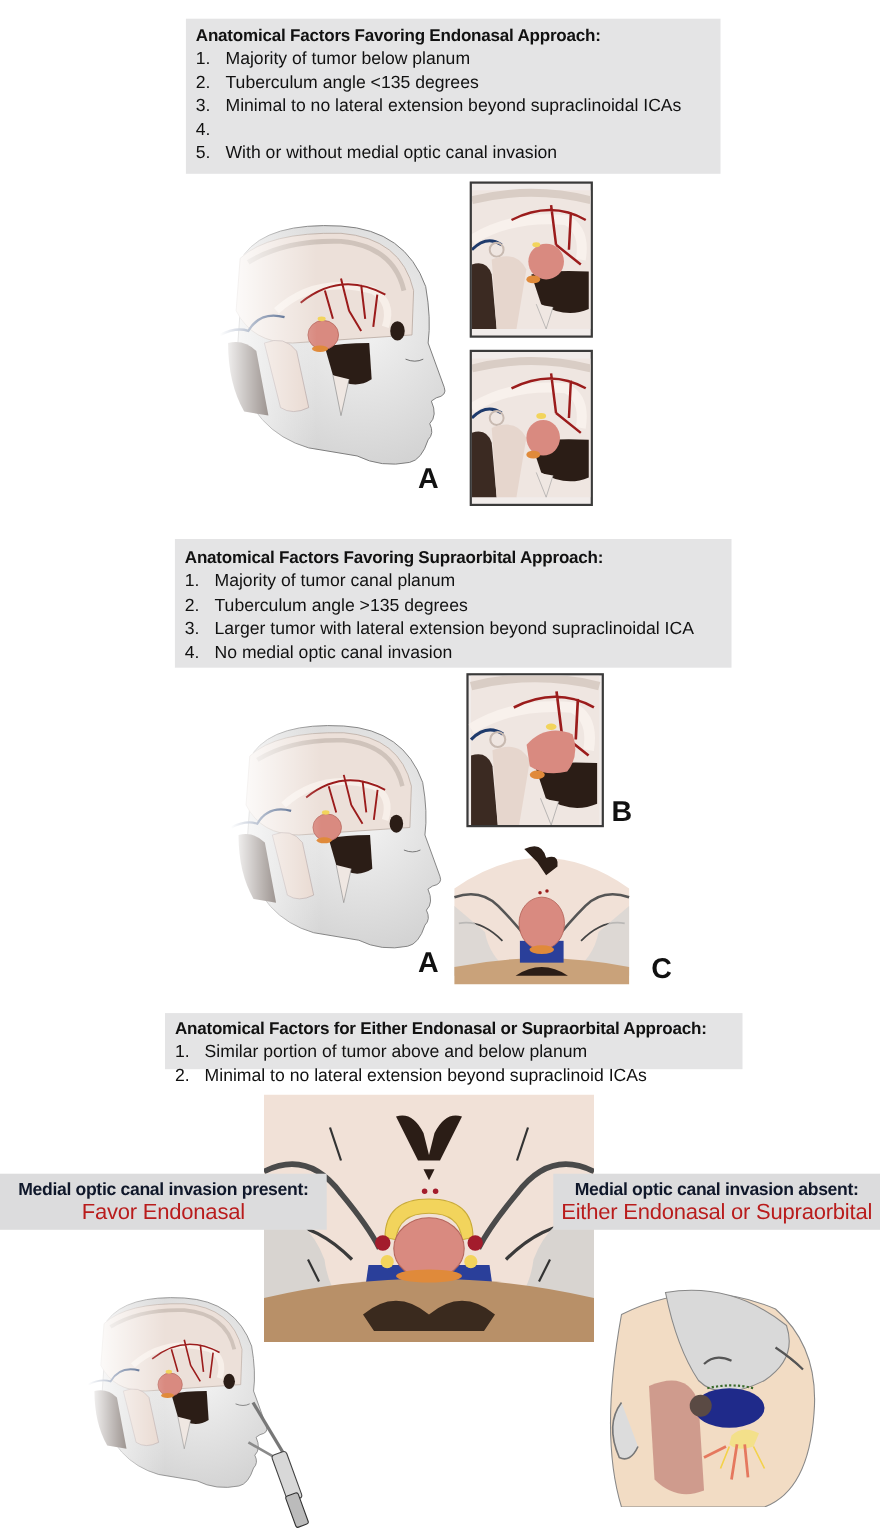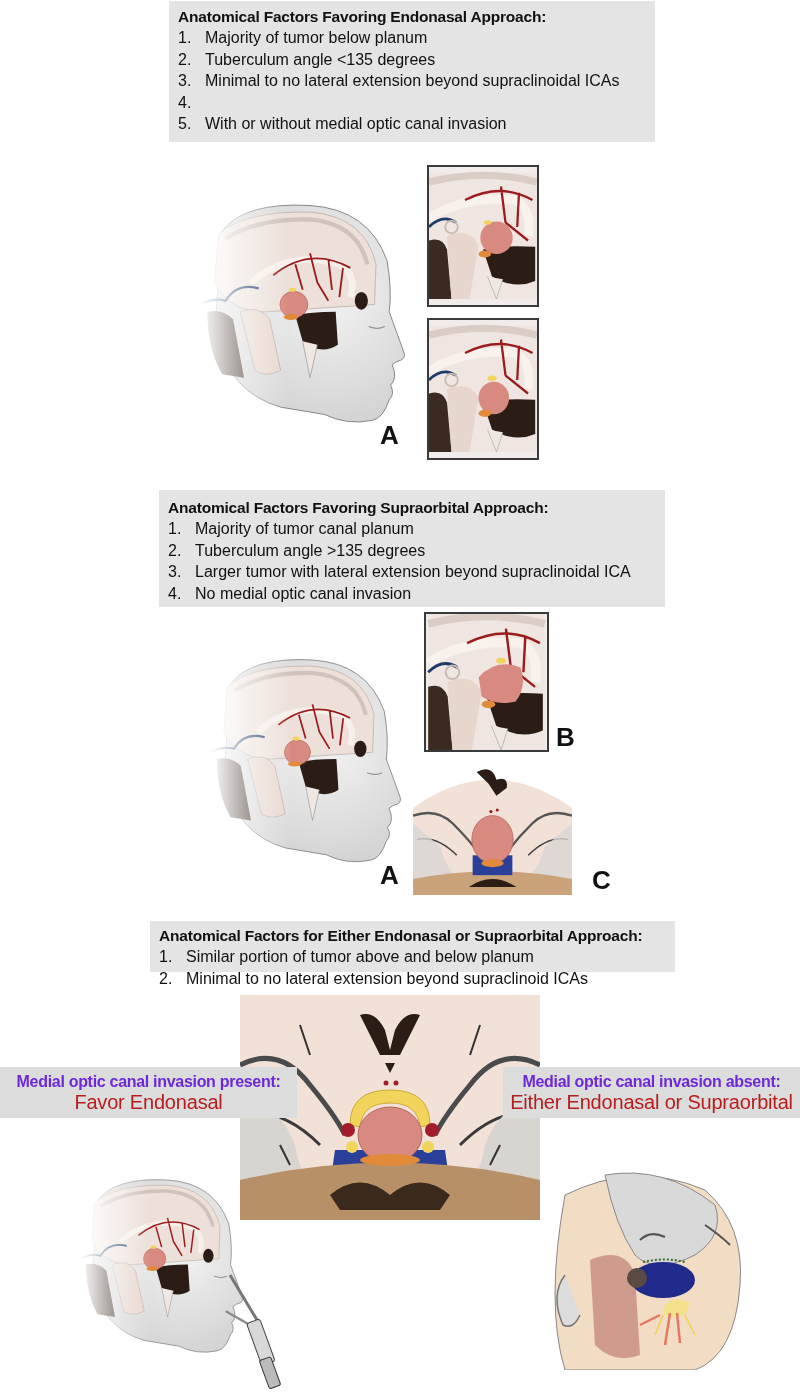--- a/index.html
+++ b/index.html
@@ -2,25 +2,25 @@
 <html><head>
 <meta charset="utf-8">
 <style>
   html, body { margin:0; padding:0; background:#ffffff; }
   body { width:800px; height:1397px; position:relative; overflow:hidden; font-family:"Liberation Sans", sans-serif; }
   .box { position:absolute; background:#e4e4e5; color:#111; box-sizing:border-box; }
   .box .title { font-weight:bold; font-size:15.5px; line-height:21px; letter-spacing:-0.2px; }
   .box ol { margin:0; padding:0; list-style:none; }
   .box li { font-size:16px; line-height:21.5px; display:flex; }
   .box li .num { width:27px; flex:0 0 27px; }
-  #box1 { left:169px; top:1px; width:486px; height:141px; padding:5px 0 0 9px; }
+  #box1 { left:169px; top:17px; width:486px; height:141px; padding:5px 0 0 9px; }
   #box2 { left:159px; top:490px; width:506px; height:117px; padding:7px 0 0 9px; }
   #box3 { left:150px; top:921px; width:525px; height:51px; padding:4px 0 0 9px; }
   .side { position:absolute; background:#dcdcdd; text-align:center; box-sizing:border-box; top:1067px; height:51px; padding-top:4px; z-index:5; }
-  .side .t1 { font-weight:bold; font-size:16px; line-height:21px; color:#6d28d9; letter-spacing:-0.3px; }
+  .side .t1 { font-weight:bold; font-size:16px; line-height:21px; color:#0f172a; letter-spacing:-0.3px; }
   .side .t2 { font-weight:normal; font-size:20px; line-height:21px; color:#b91c1c; letter-spacing:-0.2px; }
   #side-left { left:0; width:297px; }
   #side-right { left:503px; width:297px; }
   .fig { position:absolute; }
   .letter { position:absolute; font-weight:bold; font-size:26px; color:#111; font-family:"Liberation Sans", sans-serif; }
   .inset { position:absolute; border:2px solid #3a3a3a; background:#f1ecea; overflow:hidden; box-sizing:border-box; }
 </style>
 </head>
 <body>
 

